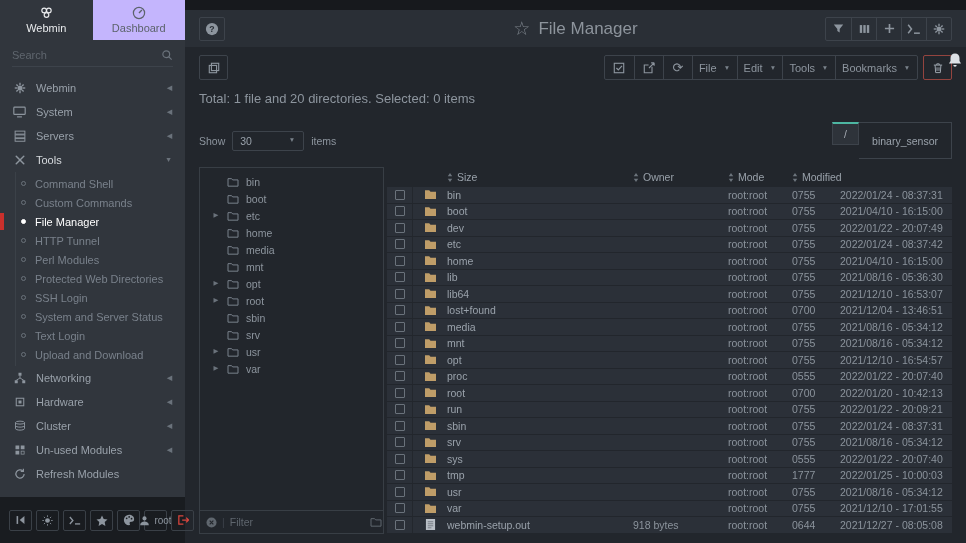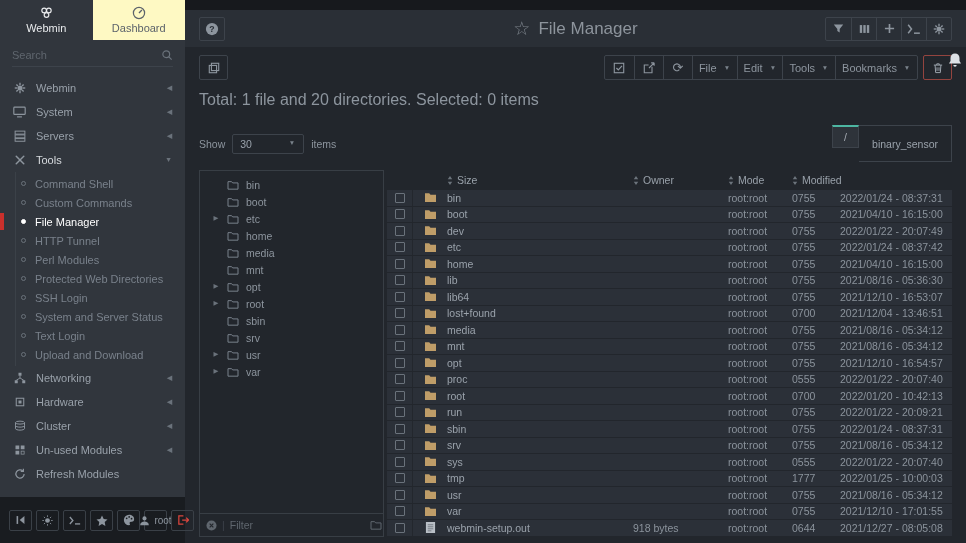--- a/index.html
+++ b/index.html
@@ -5,21 +5,21 @@
   * { margin:0; padding:0; box-sizing:border-box; }
   html,body { width:966px; height:543px; overflow:hidden; }
   body { background:#22262c; font-family:"Liberation Sans",sans-serif; color:#8d959e; position:relative; }
   svg { display:block; }
 
   
   .sidebar { position:absolute; left:0; top:0; width:185px; height:543px; background:#31363d; z-index:2; }
   .side-tabs { display:flex; height:40px; }
   .side-tab { flex:1; display:flex; flex-direction:column; align-items:center; justify-content:center; gap:2px; font-size:11px; cursor:pointer; }
   .side-tab.active { background:#31363d; color:#e9ebed; }
-  .side-tab.inactive { background:#fef9c3; color:#5c636b; }
+  .side-tab.inactive { background:#c4b5fd; color:#5c636b; }
   .search-row { margin:9px 12px 0; display:flex; align-items:center; border-bottom:1px solid #3d434b; padding-bottom:5px; color:#6a727b; }
   .search-row input { flex:1; background:transparent; border:0; outline:0; color:#9aa2ab; font-size:11px; font-family:inherit; }
   .search-row input::placeholder { color:#5f666e; }
   .menu { margin-top:9px; font-size:11px; }
   .menu-row { height:24px; display:flex; align-items:center; gap:9px; padding:0 12px; color:#99a1aa; cursor:pointer; }
   .menu-row .mi { width:15px; display:flex; justify-content:center; color:#8d959e; }
   .menu-row .chev { margin-left:auto; font-size:9px; color:#6a727b; }
   .menu-row.open { color:#d7dbdf; }
   .subs { border-left:1px solid #3b4148; margin-left:15px; padding:2px 0; }
   .sub-row { height:19px; display:flex; align-items:center; font-size:11px; color:#79818b; padding-left:19px; position:relative; cursor:pointer;text-align:center; }
@@ -47,21 +47,21 @@
   
   .fm-toolbar { display:flex; align-items:center; margin:8px 14px 0; }
   .tbtn { height:25px; min-width:29px; border:1px solid #3d434b; border-radius:2px; display:flex; align-items:center; justify-content:center; color:#8d959e; font-size:11px; padding:0 6px; cursor:pointer; background:transparent; }
   .tgroup { margin-left:auto; display:flex; border:1px solid #3d434b; border-radius:2px; }
   .tgroup .tbtn { border:0; border-left:1px solid #3d434b; border-radius:0; height:23px; }
   .tgroup .tbtn:first-child { border-left:0; }
   .tbtn .caret { font-size:8px; margin-left:6px; color:#7a828b; }
   .tbtn.trash { margin-left:5px; border:1px solid #94443f; color:#9aa2ab; }
   .refresh-glyph { font-size:13px; line-height:1; }
 
-  .total-line { margin:11px 14px 16px; font-size:16px; color:#8d959e; }
+  .total-line { margin:11px 14px 16px; font-size:13px; color:#8d959e; }
   .show-row { margin:9px 14px 0; display:flex; align-items:center; font-size:10.5px; color:#8d959e; }
   .show-select { width:72px; height:20px; border:1px solid #3d434b; border-radius:2px; margin:0 7px; display:flex; align-items:center; padding:0 7px; color:#9aa2ab; cursor:pointer; }
   .show-select .caret { margin-left:auto; font-size:8px; color:#7a828b; }
   .crumbs { margin-left:auto; display:flex; }
   .crumb-root { width:27px; height:23px; background:#2e333a; border:1px solid #3d434b; border-top:2px solid #4db6a2; display:flex; align-items:center; justify-content:center; color:#a7adb4; cursor:pointer; }
   .crumb { height:37px; border:1px solid #3d434b; border-left:0; padding:0 13px; display:flex; align-items:center; color:#9aa2ab; cursor:pointer; }
 
   
   .panels { margin:8px 14px 0; display:flex; gap:3px; height:367px; }
   .tree-panel { width:185px; border:1px solid #383e45; display:flex; flex-direction:column; }

